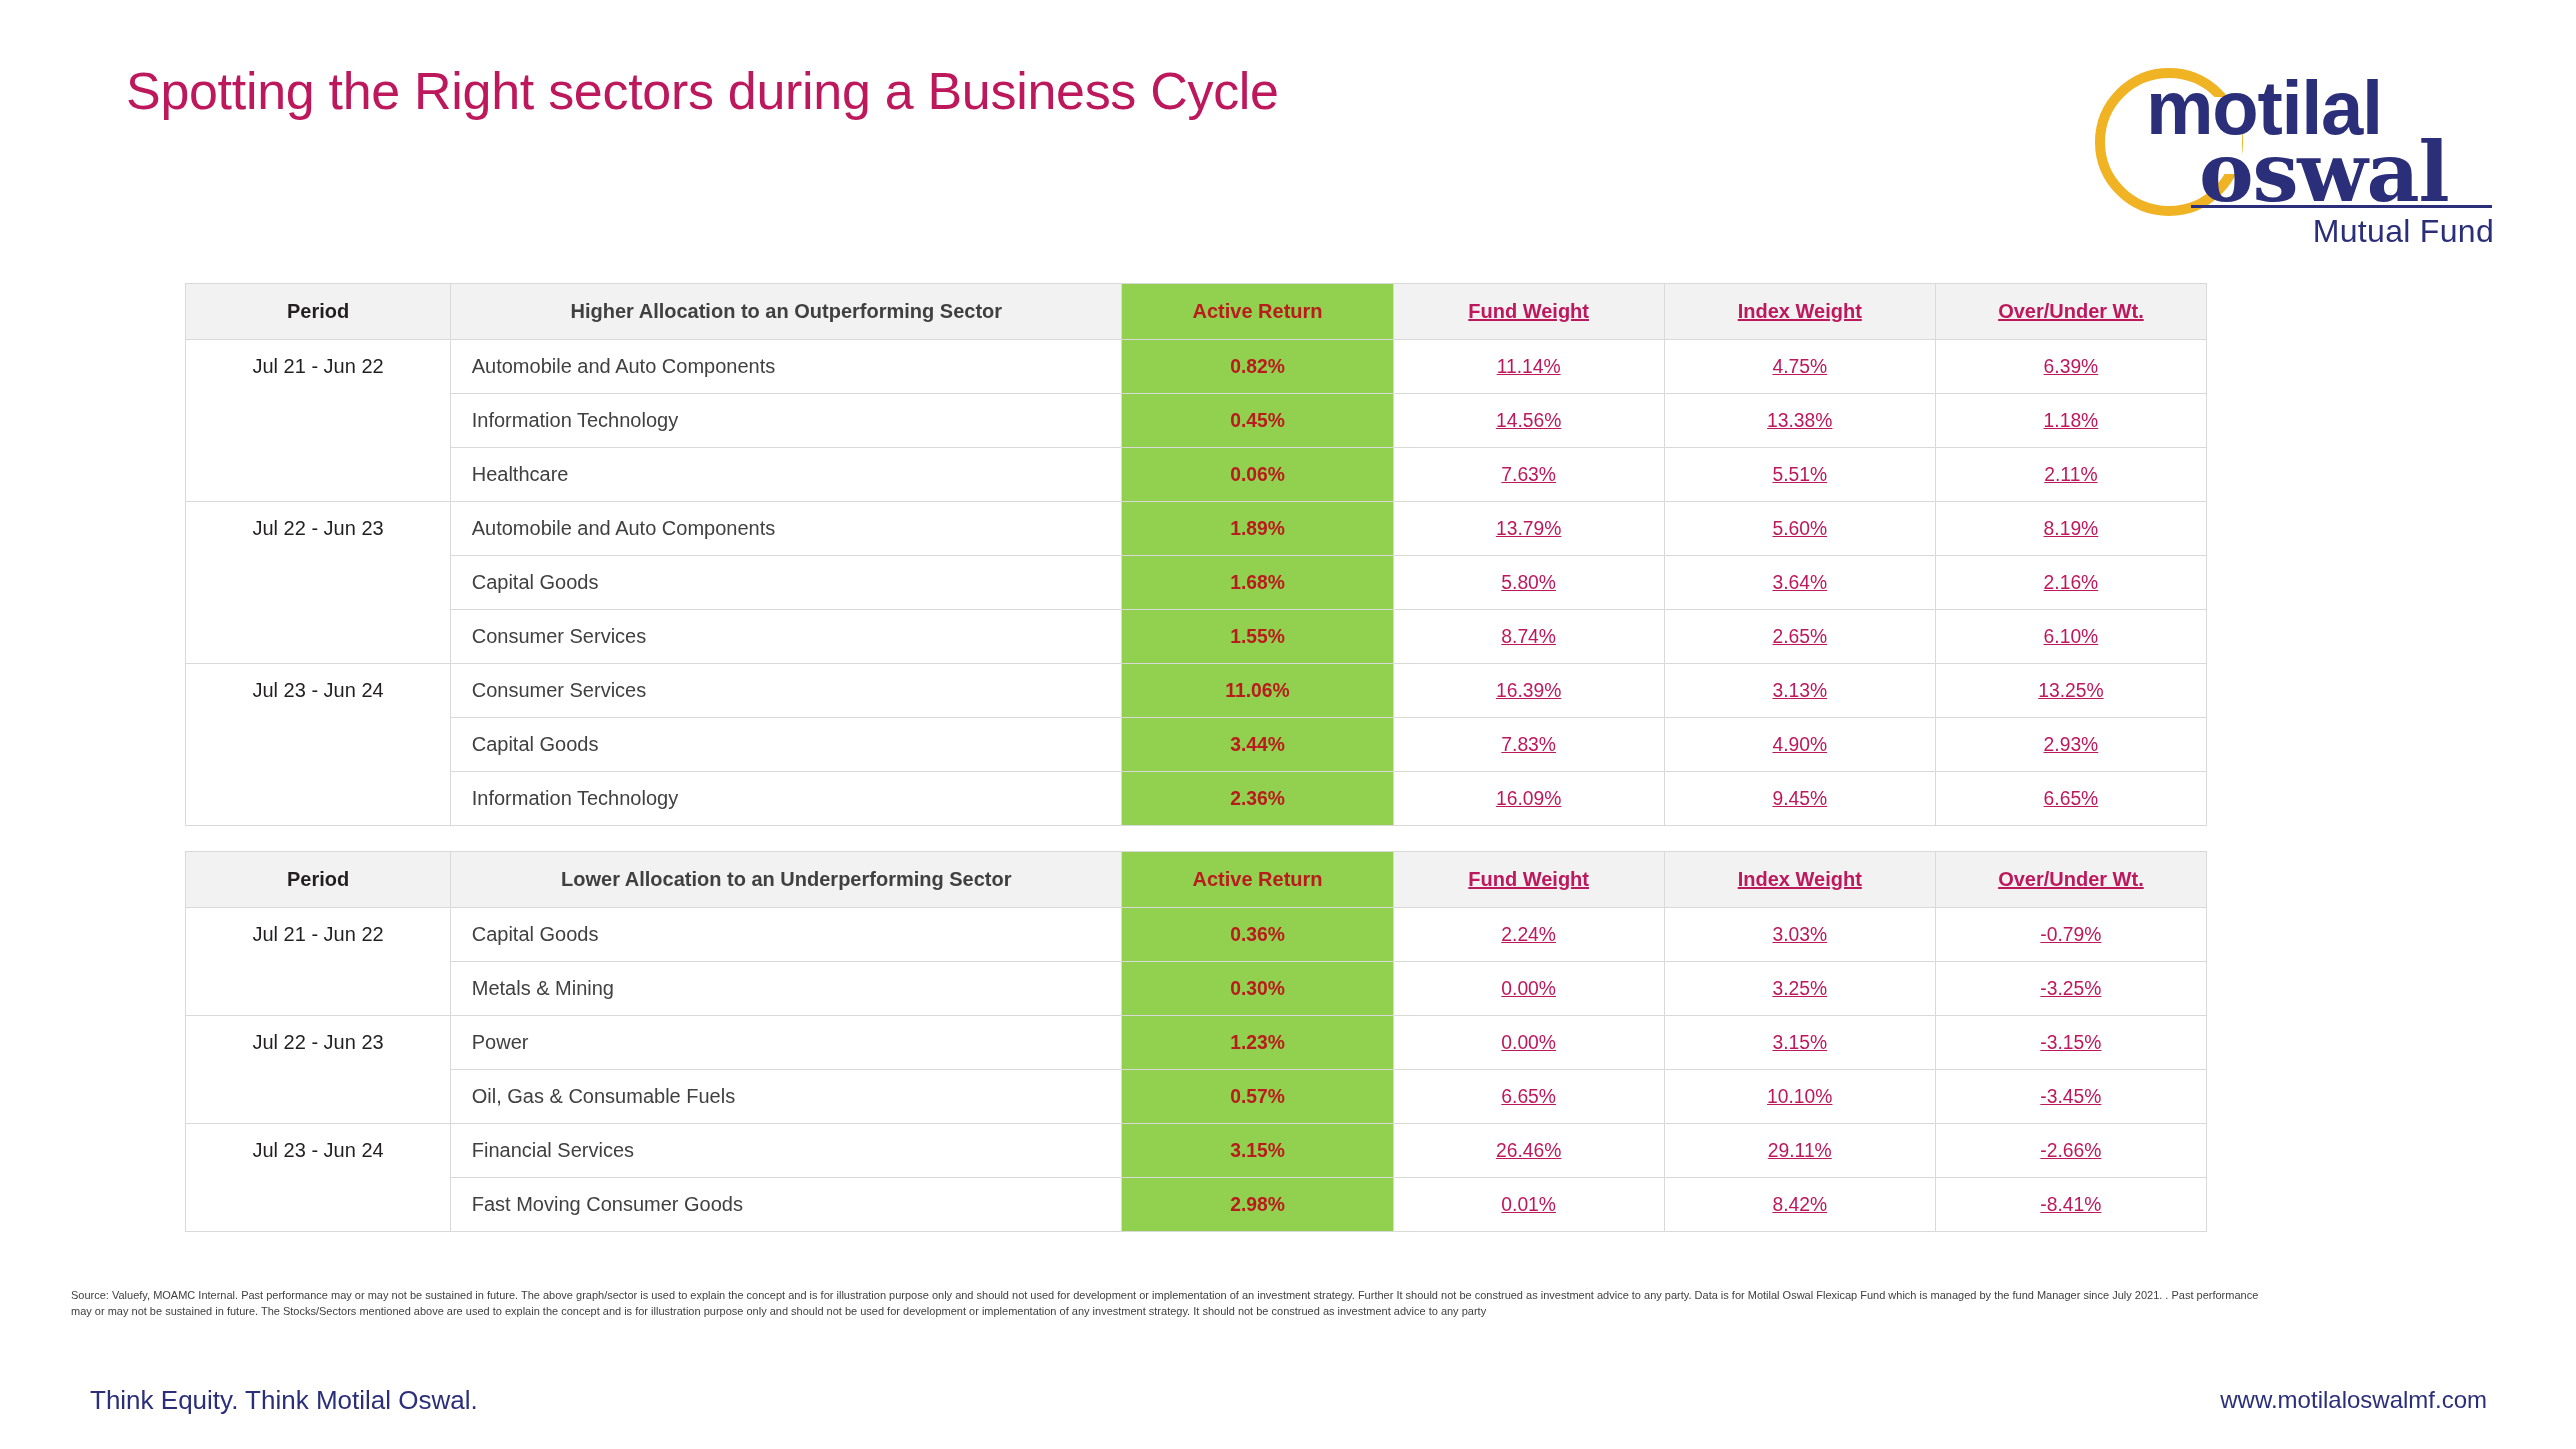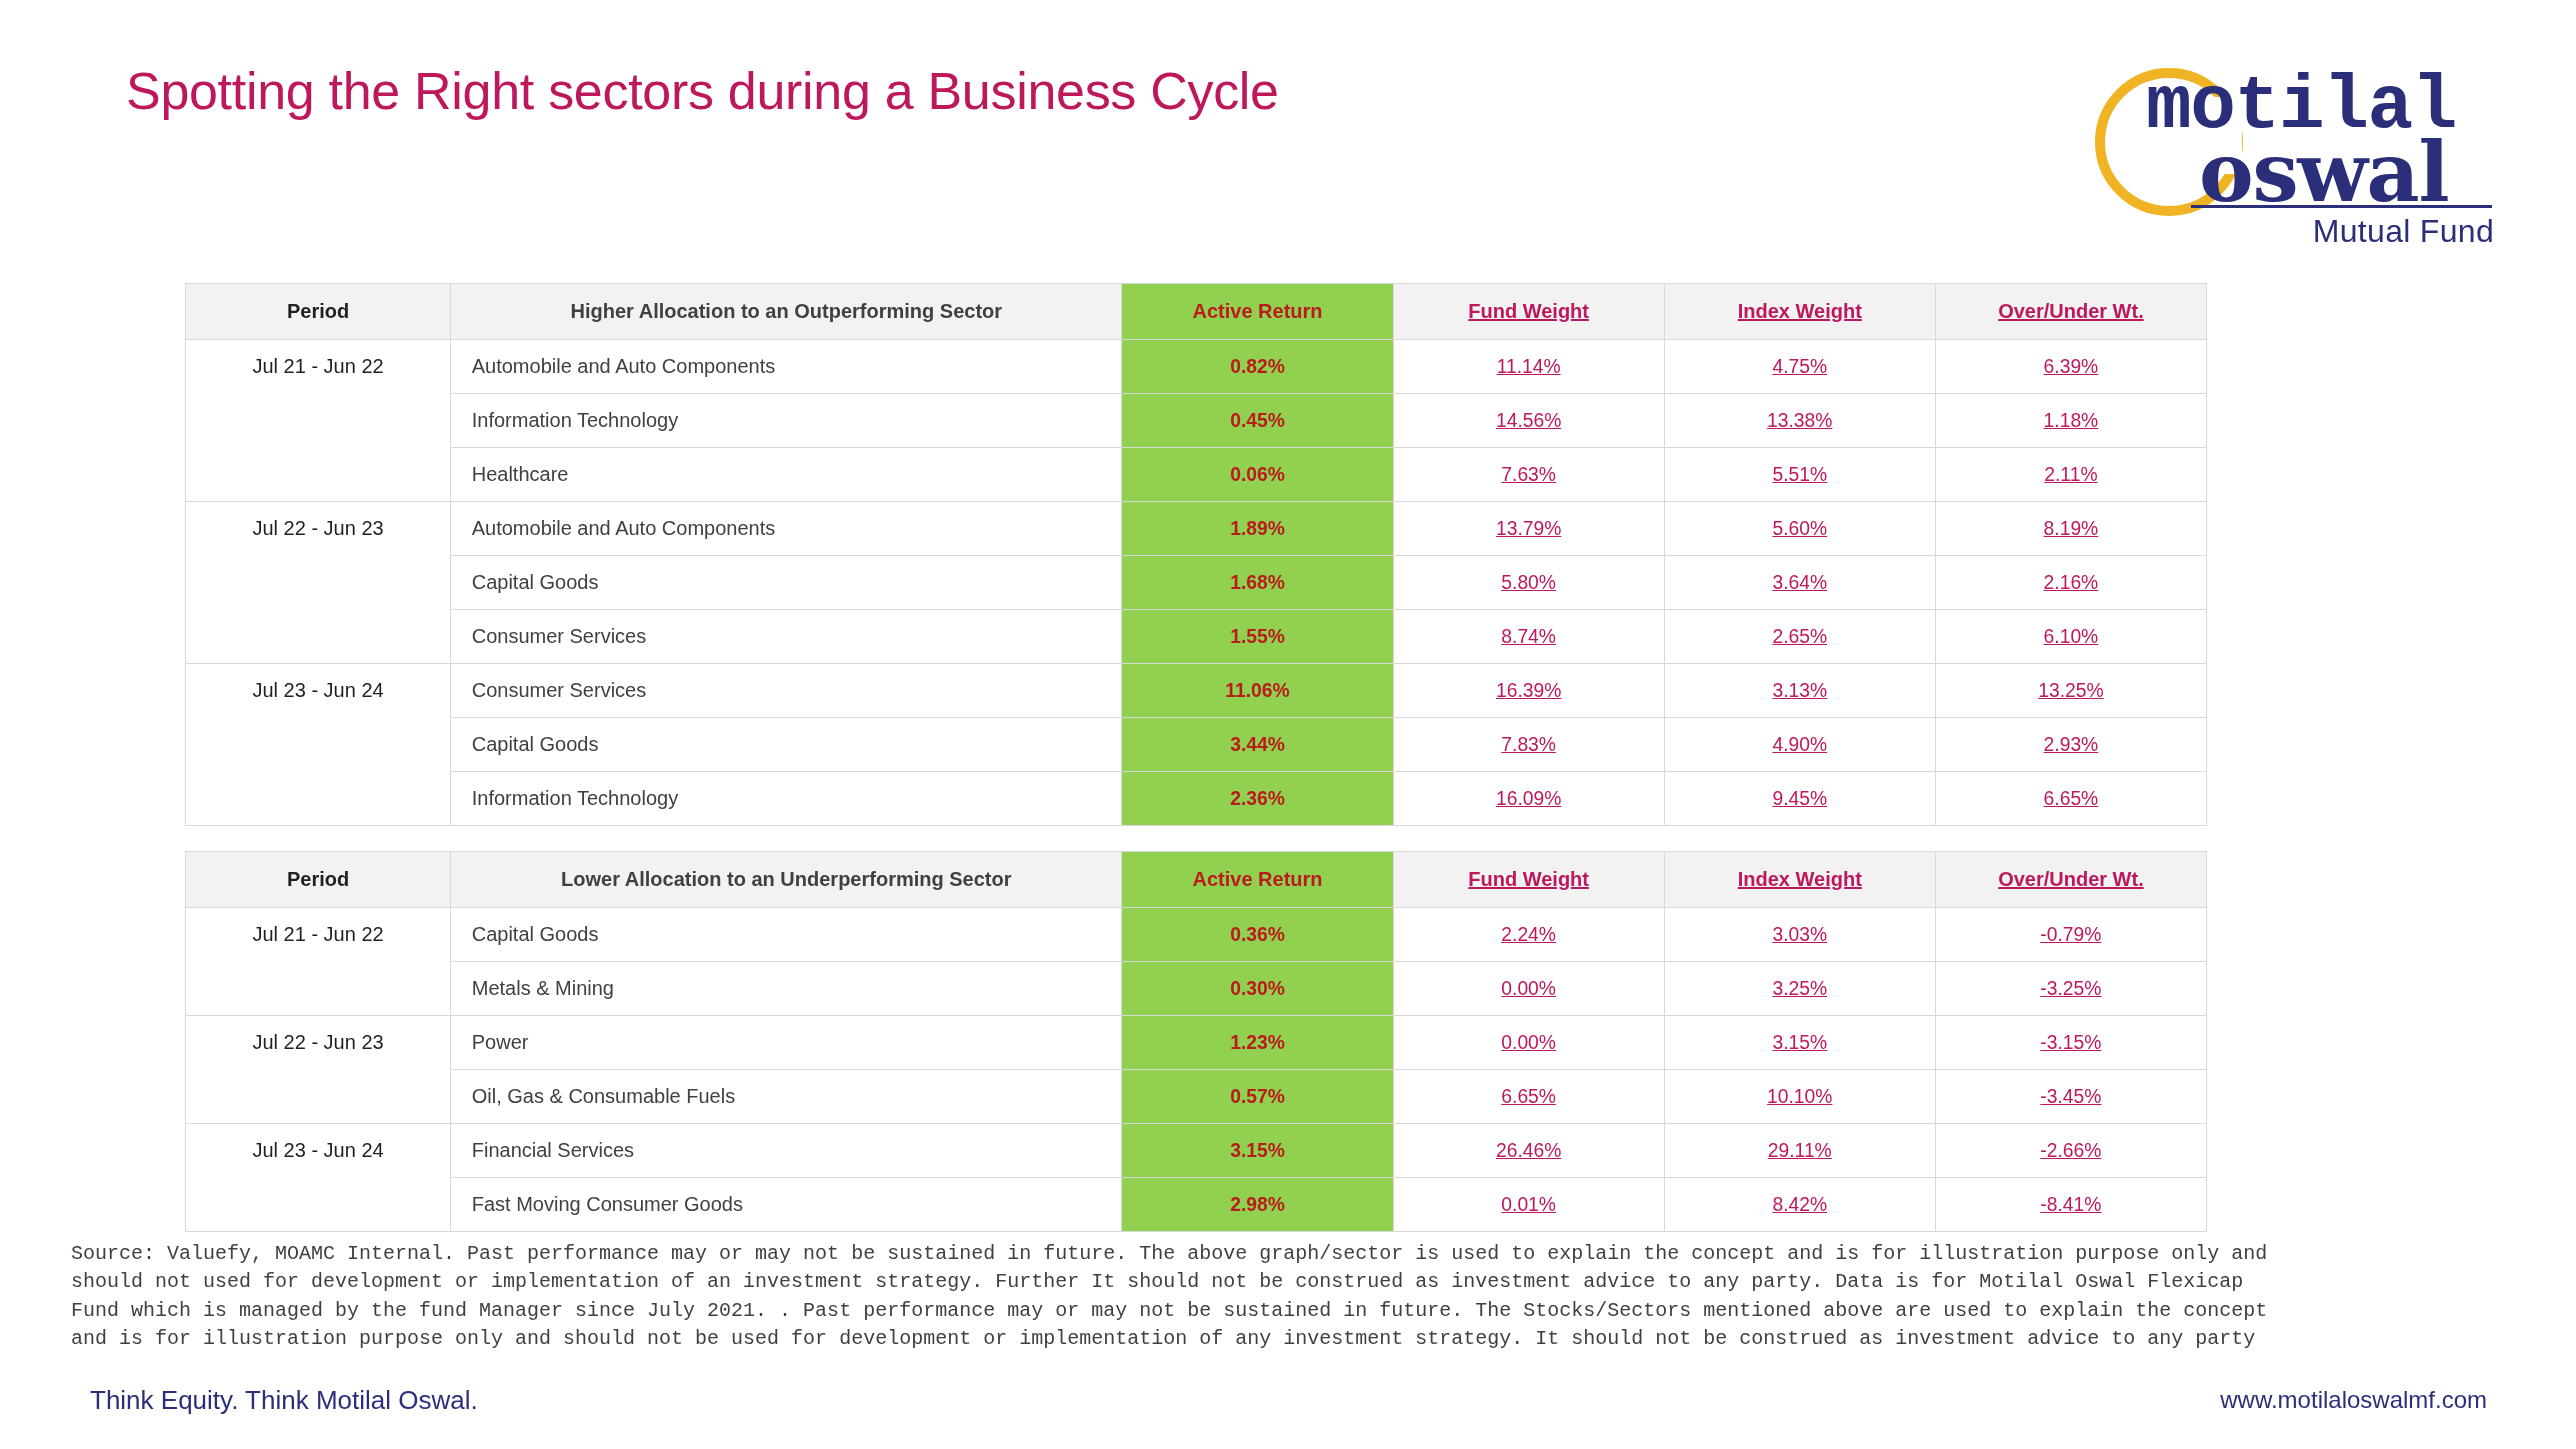--- a/index.html
+++ b/index.html
@@ -62,21 +62,21 @@
     height: 77px;
     background:#ffffff;
   }
   .logo-motilal {
     position: absolute;
     left: 64px;
     top: 11.6px;
     font-size: 76px;
     font-weight: bold;
     color: #2b2f7a;
-    font-family: Liberation Mono, monospace;
+    font-family: Liberation Sans, sans-serif;
     letter-spacing: -1.3px;
   }
   .logo-oswal {
     position: absolute;
     left: 117px;
     top: 72px;
     font-size: 82px;
     font-weight: bold;
     color: #2b2f7a;
     font-family: "DejaVu Serif", serif;
@@ -157,26 +157,25 @@
     border-top-color: #d9d9d9;
   }
   .grp-mid { border-bottom: none !important; border-top: none !important; }
   .grp-top { border-bottom: none !important; }
   .grp-bot { border-top: none !important; }
 
   
   .disclaimer {
     position: absolute;
     left: 71px;
-    top: 1240px;
+    top: 1288px;
     width: 2209px;
-    font-size: 20px;
+    font-size: 11px;
     line-height: 1.42;
     color: #404040;
-    font-family: Liberation Mono, monospace;
   }
 
   
   .footer-left {
     position: absolute;
     left: 90px;
     top: 1385px;
     font-size: 26px;
     color: #2b2f7a;
   }

